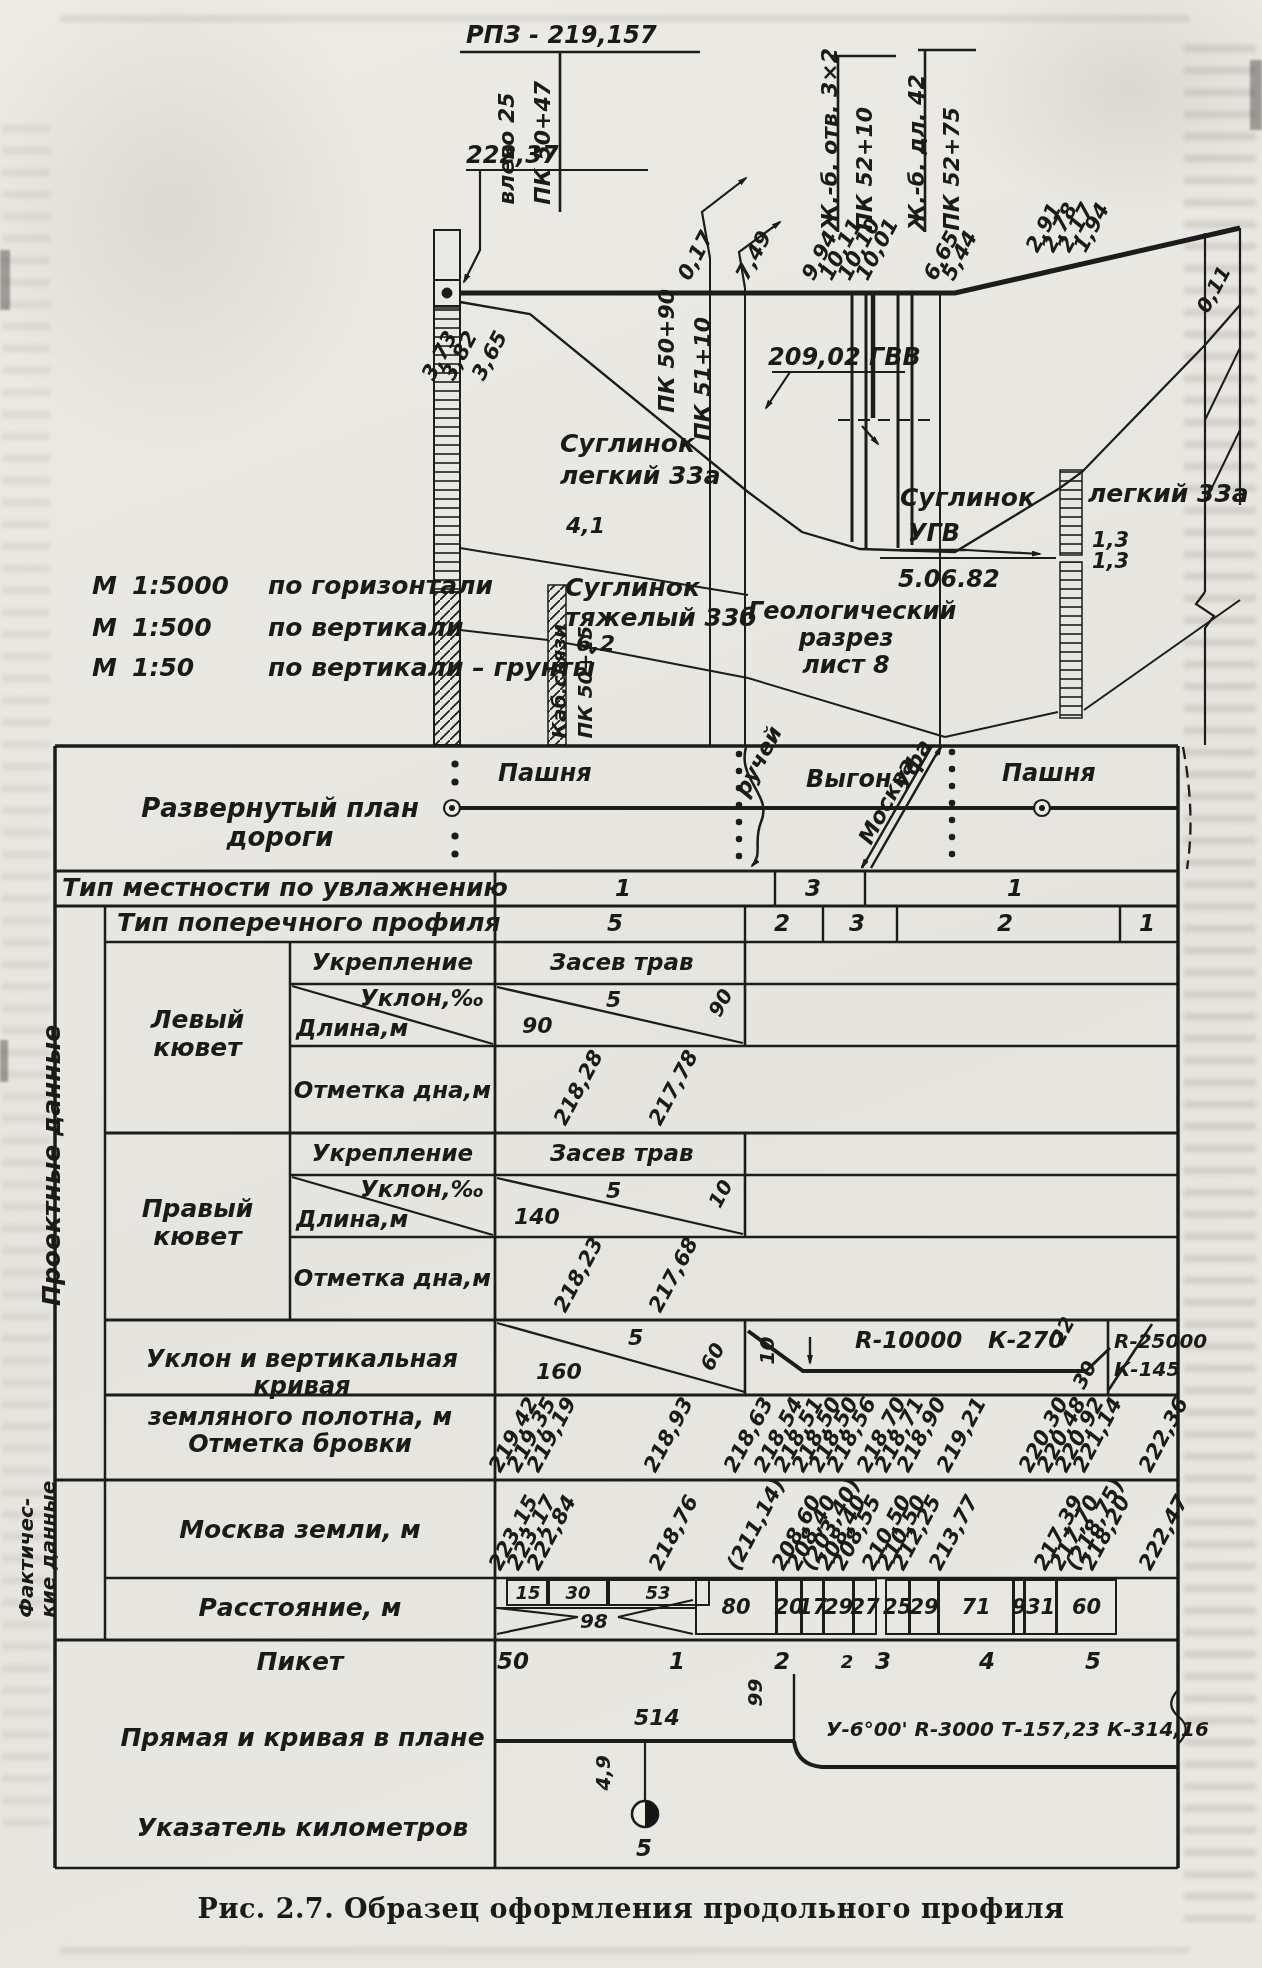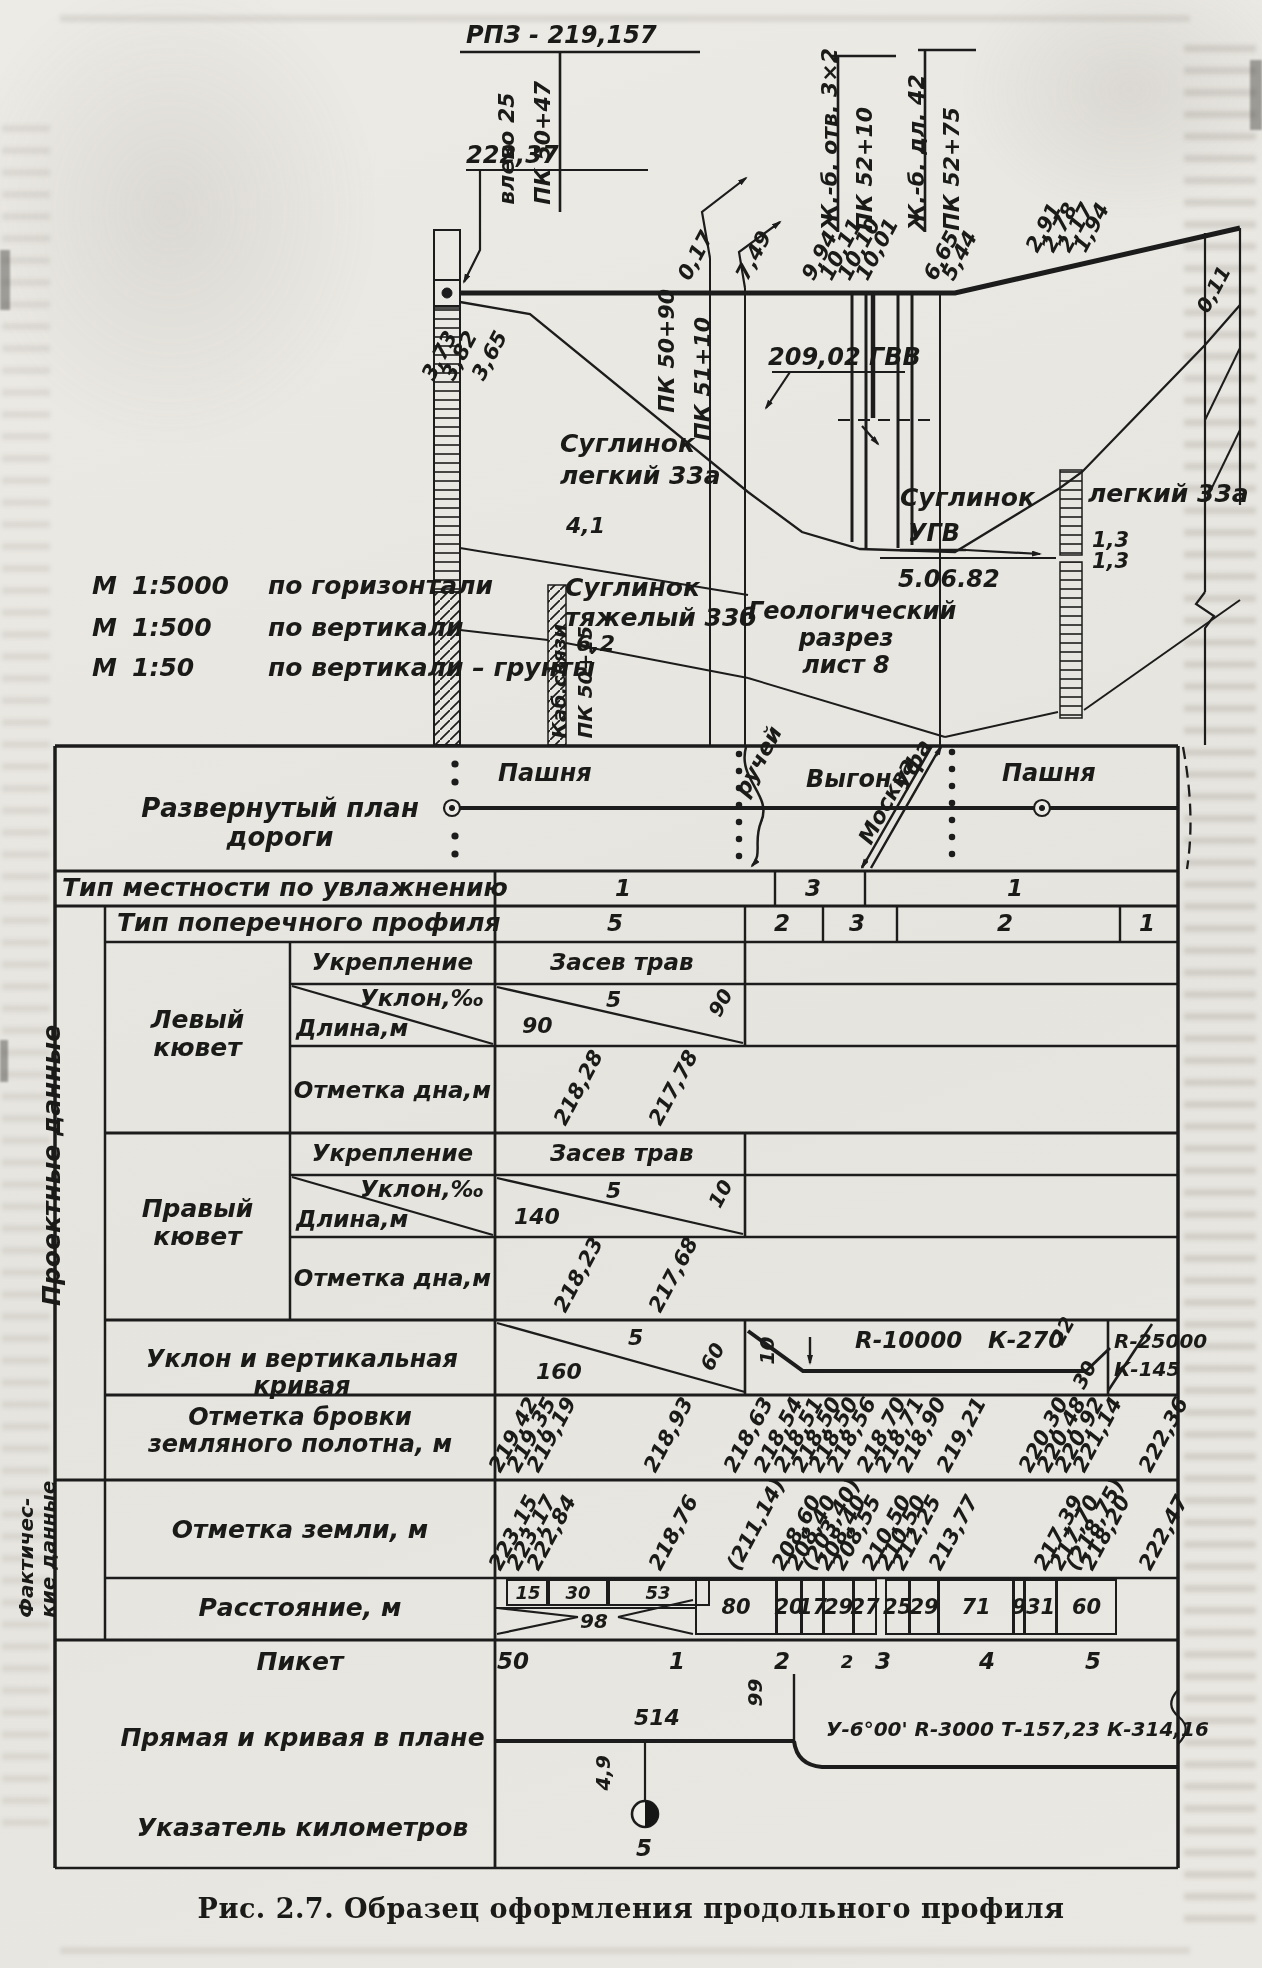--- a/index.html
+++ b/index.html
@@ -319,22 +319,22 @@
   <div class="t sm r62" style="left:716px;top:1352px;">60</div>
   <div class="t sm r90" style="left:778px;top:1342px;">10</div>
   <div class="t md" style="left:855px;top:1328px;">R-10000</div>
   <div class="t md" style="left:988px;top:1328px;">К-270</div>
   <div class="t sm r62" style="left:1066px;top:1326px;">22</div>
   <div class="t sm r62" style="left:1088px;top:1370px;">30</div>
   <div class="t sm" style="left:1114px;top:1330px;">R-25000</div>
   <div class="t sm" style="left:1114px;top:1358px;">К-145</div>
 
   <div class="t ctr" style="left:110px;top:1404px;width:380px;">
+    <div>земляного полотна, м</div>
     <div>Отметка бровки</div>
-    <div>земляного полотна, м</div>
   </div>
   <div class="spread slantrow" style="left:495px;top:1395px;width:683px;height:85px;">
       <span style="left: 10px;">219,42</span>
       <span style="left: 28px;">219,35</span>
       <span style="left: 48px;">219,19</span>
       <span style="left: 165px;">218,93</span>
       <span style="left: 245px;">218,63</span>
       <span style="left: 275px;">218,54</span>
       <span style="left: 295px;">218,51</span>
       <span style="left: 313px;">218,50</span>
@@ -344,21 +344,21 @@
       <span style="left: 396px;">218,71</span>
       <span style="left: 418px;">218,90</span>
       <span style="left: 458px;">219,21</span>
       <span style="left: 540px;">220,30</span>
       <span style="left: 558px;">220,48</span>
       <span style="left: 576px;">220,92</span>
       <span style="left: 594px;">221,14</span>
       <span style="left: 660px;">222,36</span>
     </div>
 
-  <div class="t l25 ctr" style="left:110px;top:1516px;width:380px;">Отметка земли, м</div>
+  <div class="t l25 ctr" style="left:110px;top:1516px;width:380px;">Москва земли, м</div>
   <div class="spread slantrow" style="left:495px;top:1480px;width:683px;height:98px;">
       <span style="left: 10px;">223,15</span>
       <span style="left: 28px;">223,17</span>
       <span style="left: 48px;">222,84</span>
       <span style="left: 170px;">218,76</span>
       <span style="left: 248px;">(211,14)</span>
       <span style="left: 293px;">208,60</span>
       <span style="left: 308px;">208,40</span>
       <span style="left: 323px;">(203,40)</span>
       <span style="left: 338px;">208,40</span>

